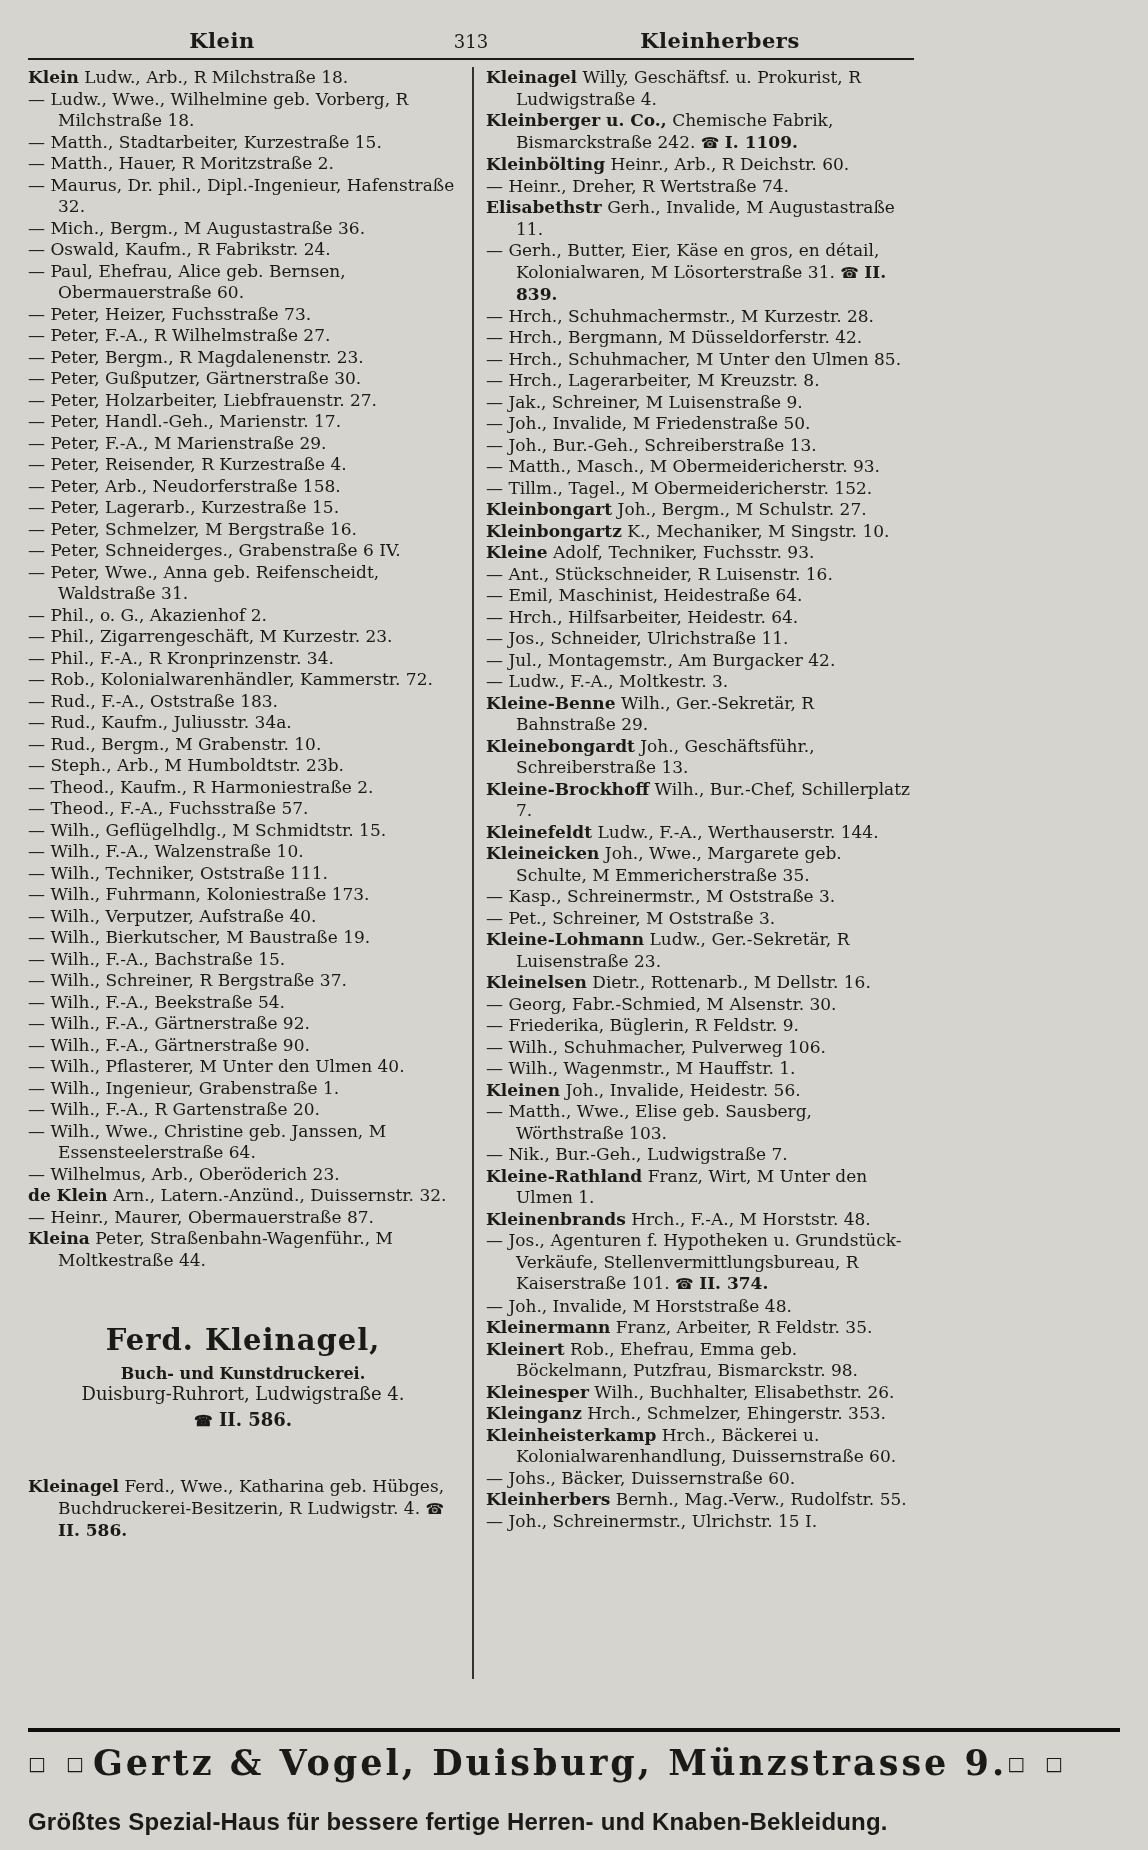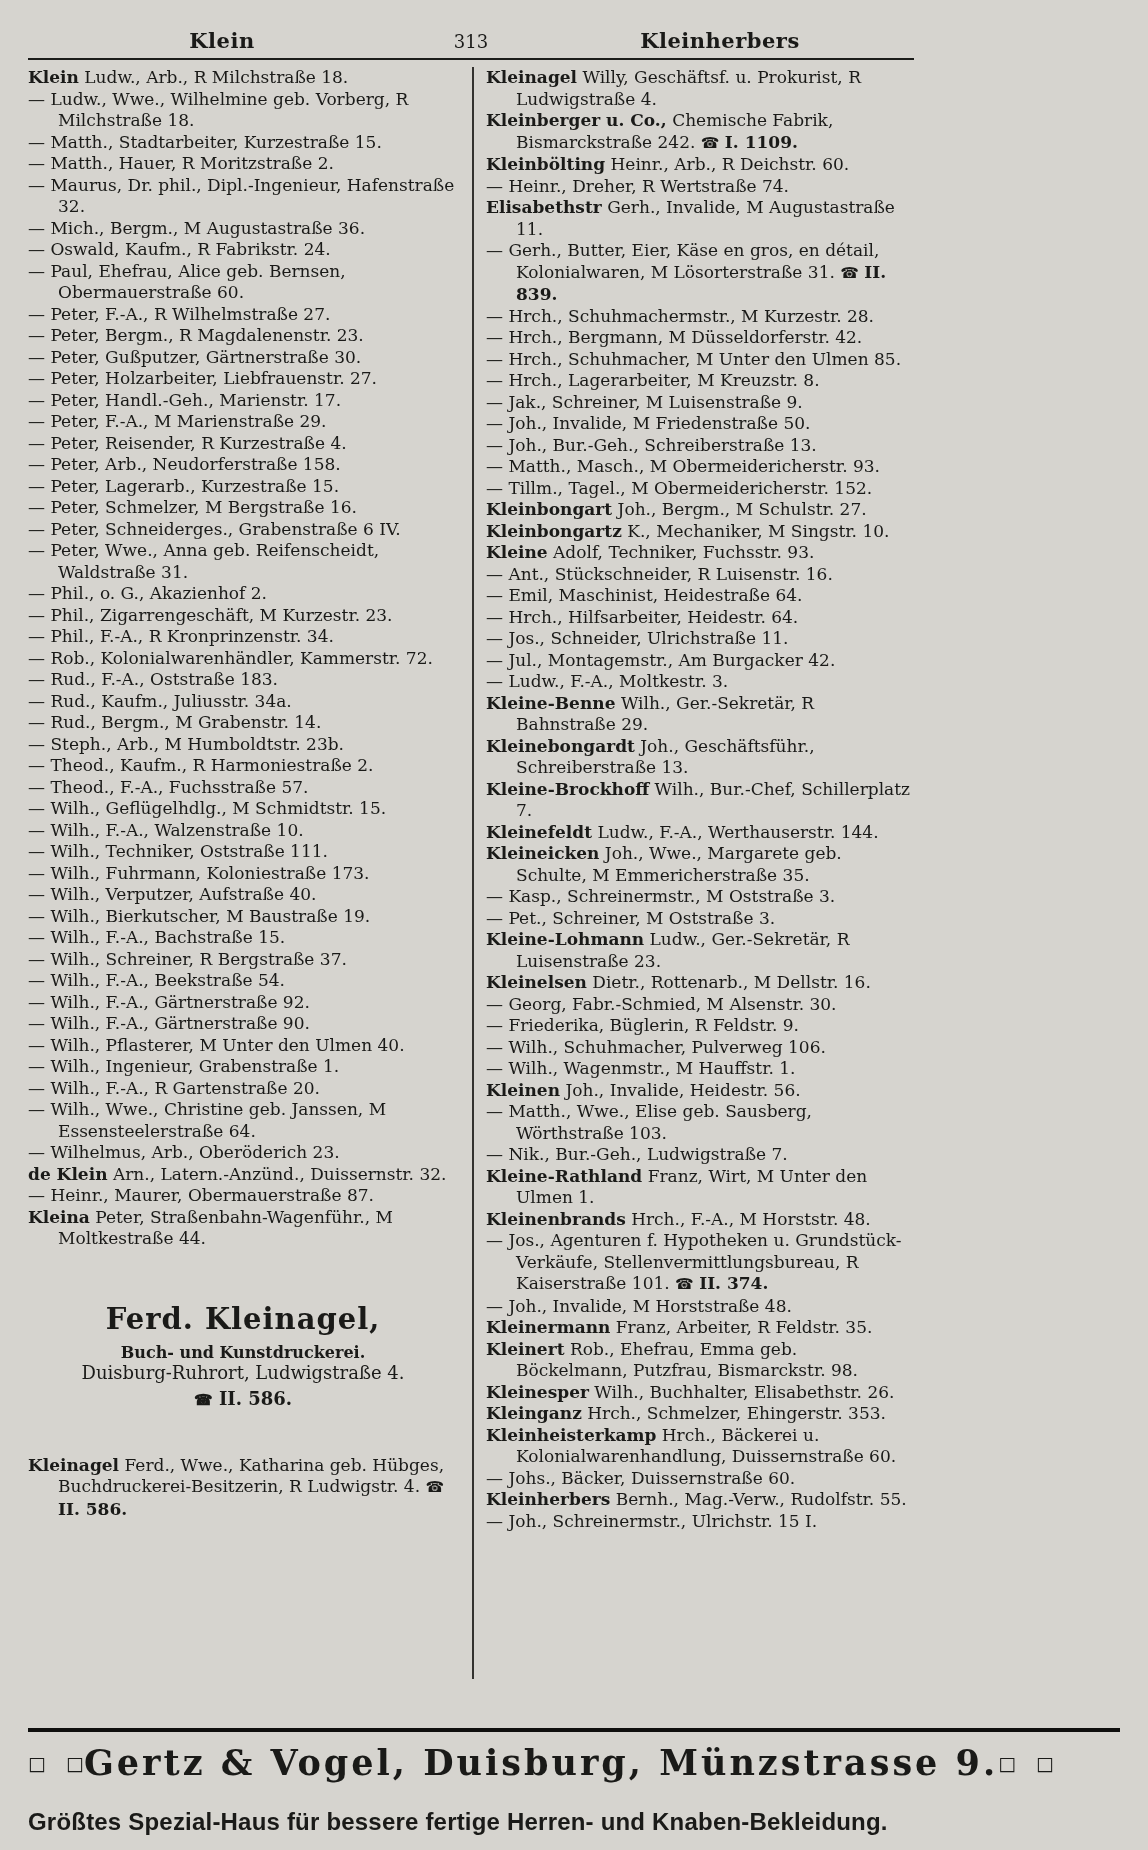--- a/index.html
+++ b/index.html
@@ -45,21 +45,21 @@
   .bottom { position:absolute; left:28px; bottom:14px; width:1092px; }
   .bottom-rule { height:4px; background:#0f0f0e; }
   .ba-wrap { width:886px; }
   .ba-line1 {
     display:flex; align-items:center; justify-content:space-between;
     margin-top:10px;
     font-size:35px; font-weight:bold;
   }
   .sq-group { display:flex; gap:20px; }
   .sq { font-size:19px; font-weight:bold; }
-  .ba-text { flex:1; text-align:center; letter-spacing:3px; white-space:nowrap; }
+  .ba-text { flex:1; text-align:center; letter-spacing:3px; white-space:nowrap;margin-left:9px; }
   .ba-line2 {
     font-family:"Liberation Sans", sans-serif;
     font-weight:bold; font-size:24px;
     margin-top:25px; white-space:nowrap; letter-spacing:.2px;
   }
 </style>
 </head>
 <body>
 
 <div class="page">
@@ -76,39 +76,40 @@
       <div class="col-left">
         <div id="left-entries-1">
             <div class="entry"><span class="lead">Klein</span> <span>Ludw., Arb., R Milchstraße 18.</span></div>
             <div class="entry"><span class="dash">—</span> <span>Ludw., Wwe., Wilhelmine geb. Vorberg, R Milchstraße 18.</span></div>
             <div class="entry"><span class="dash">—</span> <span>Matth., Stadtarbeiter, Kurzestraße 15.</span></div>
             <div class="entry"><span class="dash">—</span> <span>Matth., Hauer, R Moritzstraße 2.</span></div>
             <div class="entry"><span class="dash">—</span> <span>Maurus, Dr. phil., Dipl.-Ingenieur, Hafenstraße 32.</span></div>
             <div class="entry"><span class="dash">—</span> <span>Mich., Bergm., M Augustastraße 36.</span></div>
             <div class="entry"><span class="dash">—</span> <span>Oswald, Kaufm., R Fabrikstr. 24.</span></div>
             <div class="entry"><span class="dash">—</span> <span>Paul, Ehefrau, Alice geb. Bernsen, Obermauerstraße 60.</span></div>
+            <div class="entry"><span class="dash">—</span> <span>Peter, Heizer, Fuchsstraße 73.</span></div>
             <div class="entry"><span class="dash">—</span> <span>Peter, F.-A., R Wilhelmstraße 27.</span></div>
             <div class="entry"><span class="dash">—</span> <span>Peter, Bergm., R Magdalenenstr. 23.</span></div>
             <div class="entry"><span class="dash">—</span> <span>Peter, Gußputzer, Gärtnerstraße 30.</span></div>
             <div class="entry"><span class="dash">—</span> <span>Peter, Holzarbeiter, Liebfrauenstr. 27.</span></div>
             <div class="entry"><span class="dash">—</span> <span>Peter, Handl.-Geh., Marienstr. 17.</span></div>
             <div class="entry"><span class="dash">—</span> <span>Peter, F.-A., M Marienstraße 29.</span></div>
             <div class="entry"><span class="dash">—</span> <span>Peter, Reisender, R Kurzestraße 4.</span></div>
             <div class="entry"><span class="dash">—</span> <span>Peter, Arb., Neudorferstraße 158.</span></div>
             <div class="entry"><span class="dash">—</span> <span>Peter, Lagerarb., Kurzestraße 15.</span></div>
             <div class="entry"><span class="dash">—</span> <span>Peter, Schmelzer, M Bergstraße 16.</span></div>
             <div class="entry"><span class="dash">—</span> <span>Peter, Schneiderges., Grabenstraße 6 IV.</span></div>
             <div class="entry"><span class="dash">—</span> <span>Peter, Wwe., Anna geb. Reifenscheidt, Waldstraße 31.</span></div>
             <div class="entry"><span class="dash">—</span> <span>Phil., o. G., Akazienhof 2.</span></div>
             <div class="entry"><span class="dash">—</span> <span>Phil., Zigarrengeschäft, M Kurzestr. 23.</span></div>
             <div class="entry"><span class="dash">—</span> <span>Phil., F.-A., R Kronprinzenstr. 34.</span></div>
             <div class="entry"><span class="dash">—</span> <span>Rob., Kolonialwarenhändler, Kammerstr. 72.</span></div>
             <div class="entry"><span class="dash">—</span> <span>Rud., F.-A., Oststraße 183.</span></div>
             <div class="entry"><span class="dash">—</span> <span>Rud., Kaufm., Juliusstr. 34a.</span></div>
-            <div class="entry"><span class="dash">—</span> <span>Rud., Bergm., M Grabenstr. 14.</span></div>
+            <div class="entry"><span class="dash">—</span> <span>Rud., Bergm., M Grabenstr. 10.</span></div>
             <div class="entry"><span class="dash">—</span> <span>Steph., Arb., M Humboldtstr. 23b.</span></div>
             <div class="entry"><span class="dash">—</span> <span>Theod., Kaufm., R Harmoniestraße 2.</span></div>
             <div class="entry"><span class="dash">—</span> <span>Theod., F.-A., Fuchsstraße 57.</span></div>
             <div class="entry"><span class="dash">—</span> <span>Wilh., Geflügelhdlg., M Schmidtstr. 15.</span></div>
             <div class="entry"><span class="dash">—</span> <span>Wilh., F.-A., Walzenstraße 10.</span></div>
             <div class="entry"><span class="dash">—</span> <span>Wilh., Techniker, Oststraße 111.</span></div>
             <div class="entry"><span class="dash">—</span> <span>Wilh., Fuhrmann, Koloniestraße 173.</span></div>
             <div class="entry"><span class="dash">—</span> <span>Wilh., Verputzer, Aufstraße 40.</span></div>
             <div class="entry"><span class="dash">—</span> <span>Wilh., Bierkutscher, M Baustraße 19.</span></div>
             <div class="entry"><span class="dash">—</span> <span>Wilh., F.-A., Bachstraße 15.</span></div>

